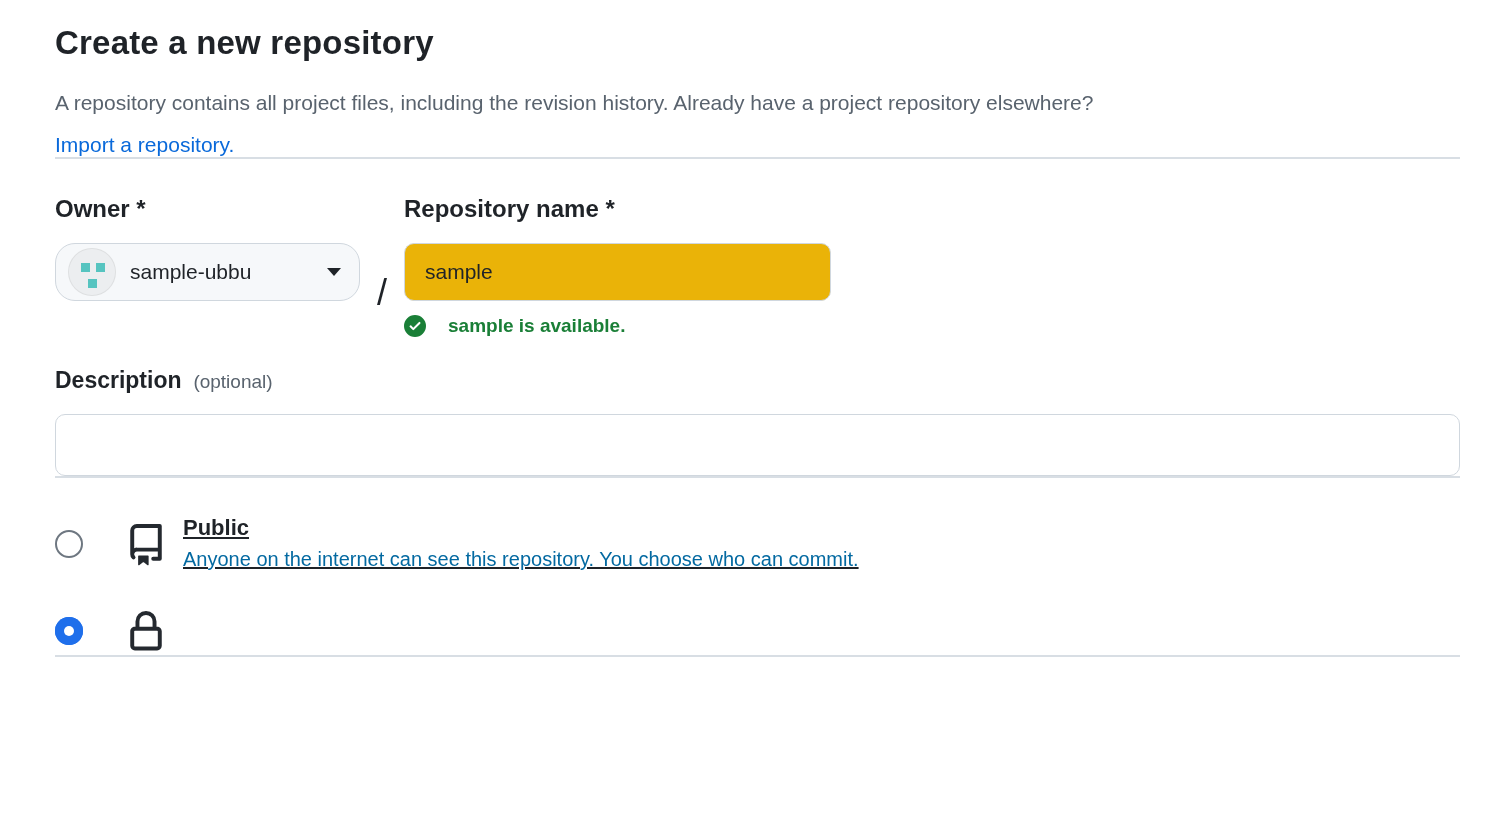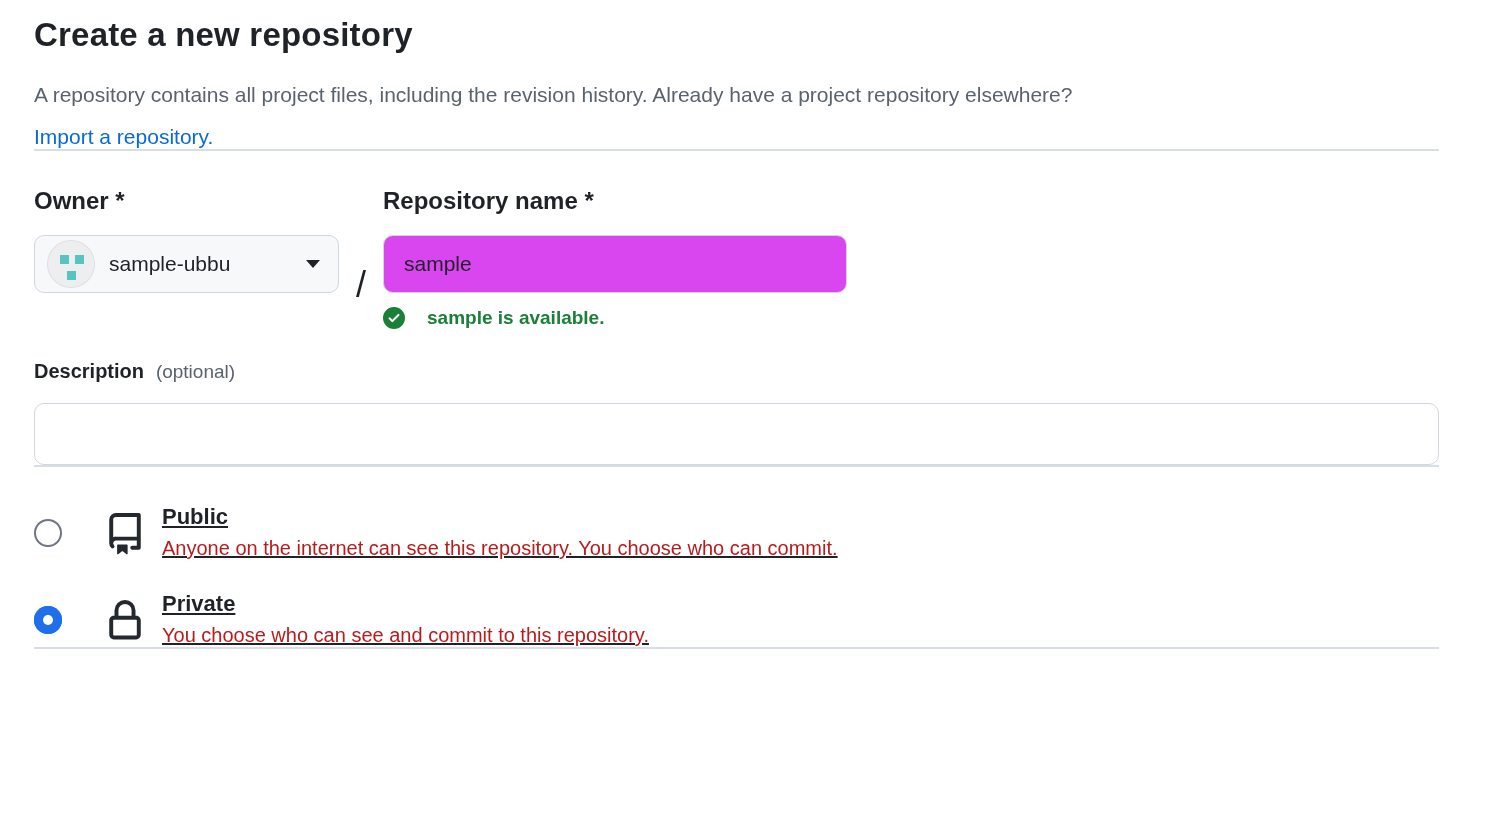--- a/index.html
+++ b/index.html
@@ -4,22 +4,22 @@
 <style>
   * { margin: 0; padding: 0; box-sizing: border-box; }
   html, body { width: 1496px; height: 838px; background: #ffffff; overflow: hidden; }
   body {
     font-family: "Liberation Sans", "DejaVu Sans", sans-serif;
     color: #1f2328;
     font-size: 21px;
   }
   .container {
     width: 1405px;
-    margin-left: 34px;
-    padding-top: 16px;
+    margin-left: 55px;
+    padding-top: 24px;
   }
   h1.page-title {
     font-size: 33px;
     font-weight: 700;
     letter-spacing: 0.2px;
     margin-bottom: 26px;
   }
   .subtitle {
     color: #59636e;
     font-size: 21px;
@@ -53,21 +53,21 @@
     font-size: 24px;
     margin-bottom: 20px;
   }
   .owner-button {
     display: flex;
     align-items: center;
     width: 305px;
     height: 58px;
     background: #f6f8fa;
     border: 1px solid #d0d7de;
-    border-radius: 10px;
+    border-radius: 20px;
     padding: 0 18px 0 12px;
     cursor: pointer;
     font-family: inherit;
     font-size: 21px;
     color: #1f2328;
   }
   .avatar {
     position: relative;
     width: 48px;
     height: 48px;
@@ -99,25 +99,25 @@
     margin-left: 10px;
   }
   .slash-separator {
     font-size: 36px;
     font-weight: 400;
     color: #1f2328;
     margin: 80px 17px 0 17px;
     line-height: 1;
   }
   .repo-input {
-    width: 464px;
+    width: 427px;
     height: 58px;
     border: 1px solid #d0d7de;
     border-radius: 10px;
-    background: #d946ef;
+    background: #eab308;
     font-family: inherit;
     font-size: 21px;
     color: #1f2328;
     padding: 0 20px;
     outline: none;
   }
   .availability {
     display: flex;
     align-items: center;
     margin-top: 14px;
@@ -135,21 +135,21 @@
   }
   .inspiration .suggestion {
     color: #1a7f37;
     font-weight: 700;
   }
 
   .description-section { margin-top: 30px; }
   .description-label-row { margin-bottom: 20px; }
   .description-label {
     font-weight: 700;
-    font-size: 20px;
+    font-size: 23px;
   }
   .optional-note {
     color: #59636e;
     font-size: 19px;
     font-weight: 400;
     margin-left: 6px;
   }
   .description-input {
     width: 1405px;
     height: 62px;
@@ -201,21 +201,21 @@
     flex: 0 0 auto;
     color: #24292f;
   }
   .option-text { margin-left: 16px; }
   .option-title {
     font-weight: 700;
     font-size: 22px;
     line-height: 28px;
   }
   .option-desc {
-    color: #b91c1c;
+    color: #0369a1;
     font-size: 20px;
     margin-top: 6px;
   }
 </style>
 </head>
 <body>
 
 <div class="container">
 
   <h1 class="page-title">Create a new repository</h1>
@@ -284,23 +284,19 @@
         <div class="option-title">Public</div>
         <div class="option-desc">Anyone on the internet can see this repository. You choose who can commit.</div>
       </div>
     </div>
 
     <div class="visibility-option">
       <span class="radio checked"></span>
       <svg class="option-icon" viewBox="0 0 16 16" fill="currentColor" aria-hidden="true">
         <path d="M4 4a4 4 0 0 1 8 0v2h.25c.966 0 1.75.784 1.75 1.75v5.5A1.75 1.75 0 0 1 12.25 15h-8.5A1.75 1.75 0 0 1 2 13.25v-5.5C2 6.784 2.784 6 3.75 6H4Zm8.25 3.5h-8.5a.25.25 0 0 0-.25.25v5.5c0 .138.112.25.25.25h8.5a.25.25 0 0 0 .25-.25v-5.5a.25.25 0 0 0-.25-.25ZM10.5 6V4a2.5 2.5 0 1 0-5 0v2Z"></path>
       </svg>
-      <div class="option-text">
-        <div class="option-title">Private</div>
-        <div class="option-desc">You choose who can see and commit to this repository.</div>
-      </div>
     </div>
 
   </div>
 
   <hr class="divider divider-3">
 
 </div>
 
 </body></html>

